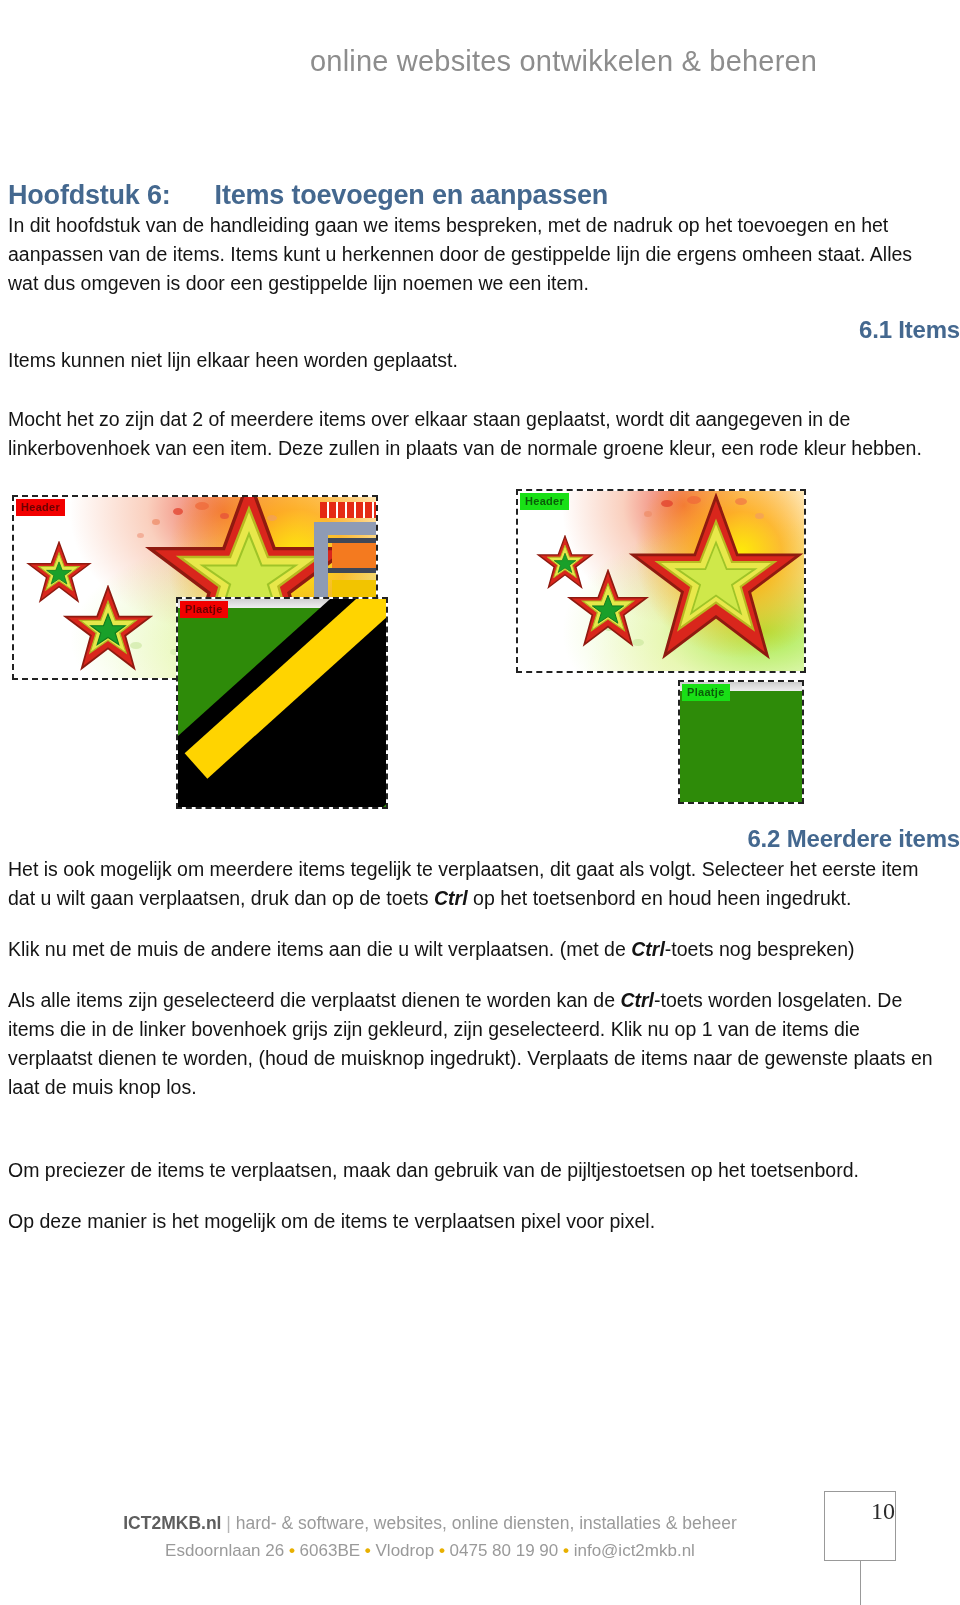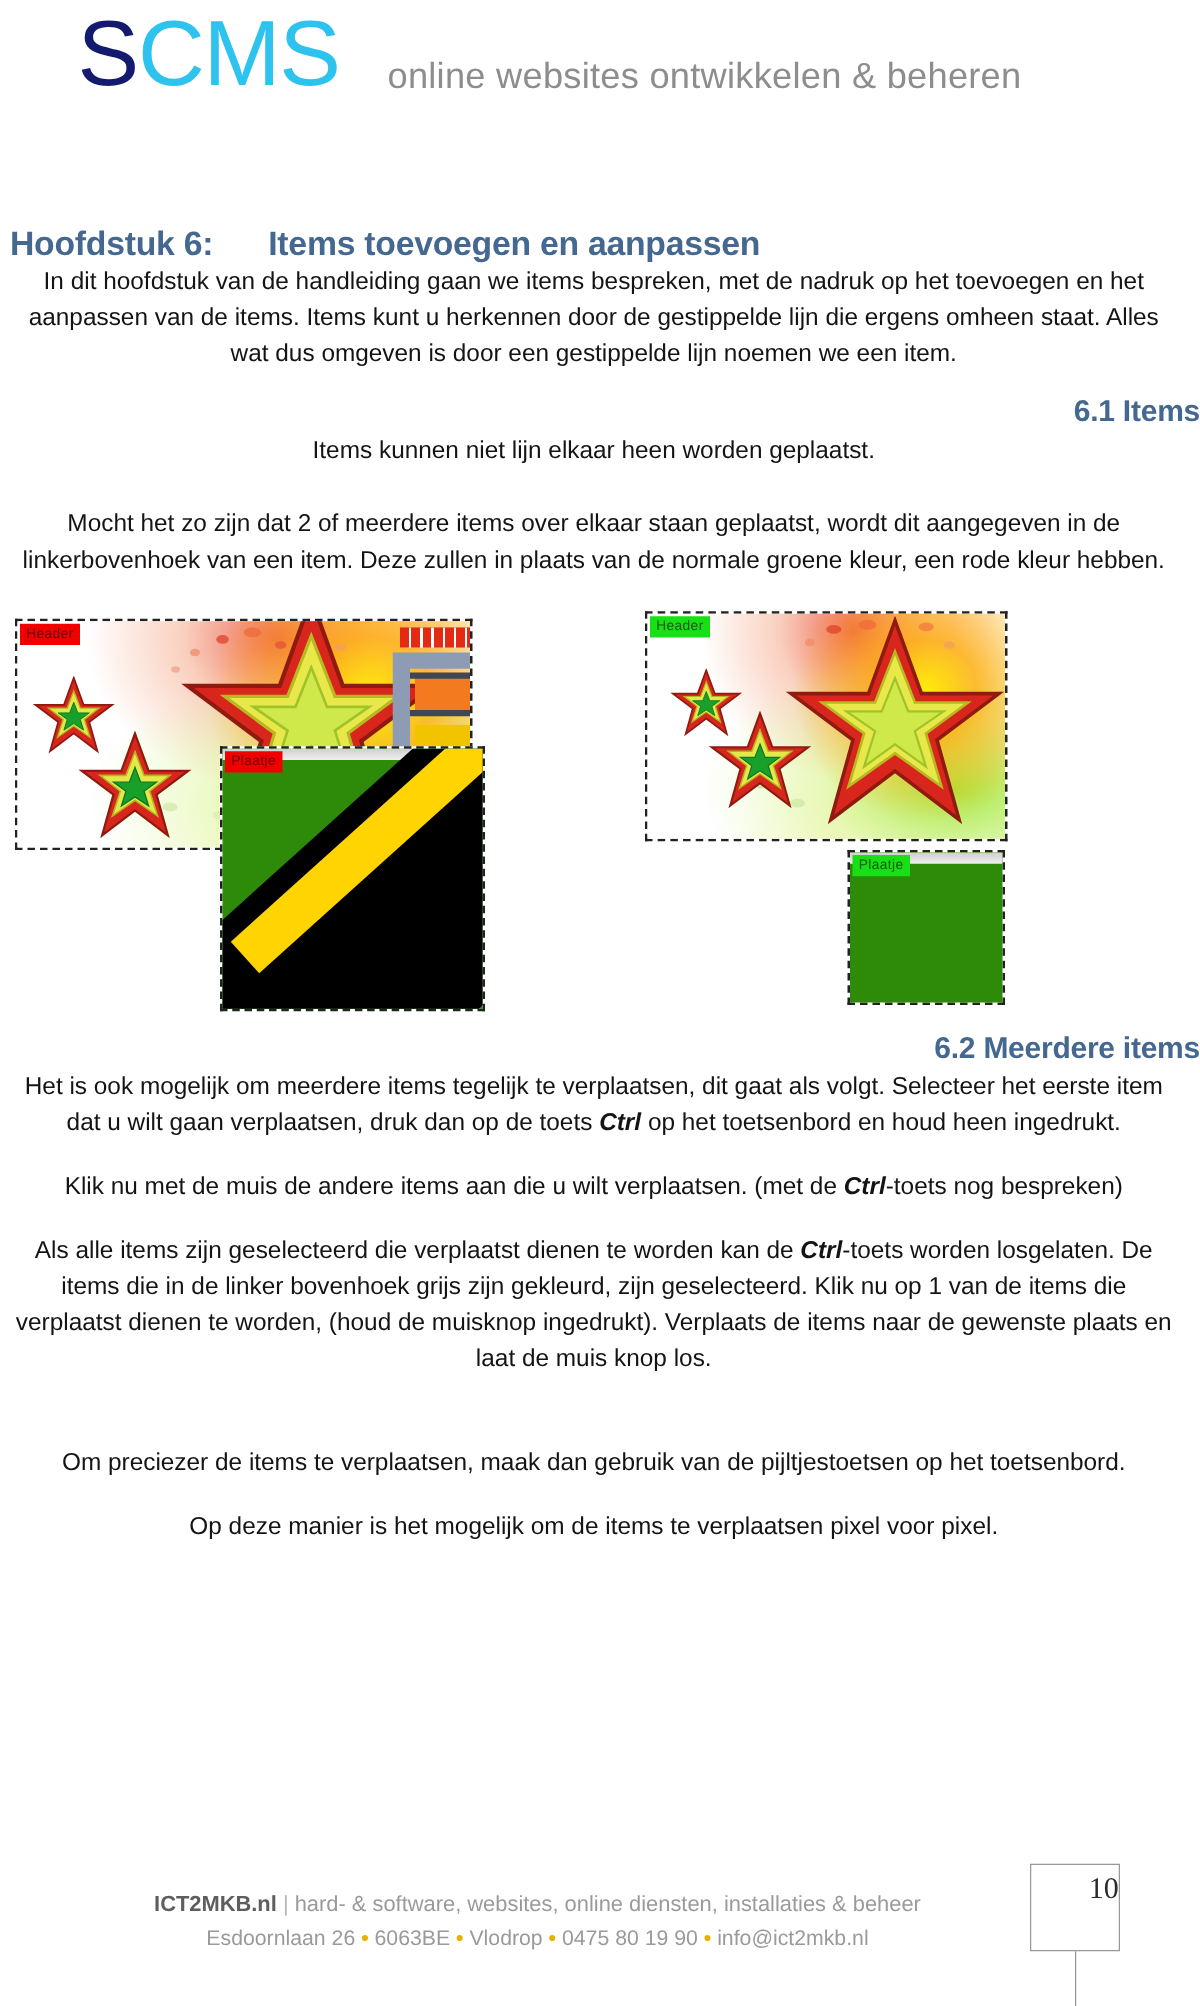--- a/index.html
+++ b/index.html
@@ -69,21 +69,21 @@
     margin-left: 44px;
     font-weight: 600;
   }
 
   p.body {
     margin: 0;
     padding: 0 18px 0 8px;
     font-size: 19.5px;
     line-height: 29px;
     color: #141414;
-    text-align: center;
+    text-align: left;
   }
   .intro { margin-top: 28px; }
 
   h2.section {
     margin: 18px 0 2px 0;
     padding-left: 8px;
     font-size: 24px;
     font-weight: 700;
     color: #44688f;
     letter-spacing: -0.2px;
@@ -109,21 +109,21 @@
     position: absolute;
     border: 2px dashed #222;
     box-sizing: border-box;
     background: #ffffff;
   }
   .tag {
     position: absolute;
     top: 2px; left: 2px;
     z-index: 6;
     font-size: 11px;
-    font-weight: 400;
+    font-weight: 700;
     line-height: 14px;
     padding: 1px 5px 2px 5px;
     letter-spacing: 0.3px;
     font-family: "Liberation Sans", sans-serif;
     white-space: nowrap;
   }
   .tag.overlap   { background: #f20000; color: #6a0000; }
   .tag.normal    { background: #19e016; color: #0a5c08; }
 
   
@@ -214,23 +214,20 @@
     top: 126px;
     width: 1px;
     height: 44px;
     background: #999999;
   }
 </style>
 </head>
 <body>
 
 <div class="page-header">
-  <div class="logo">
-    <span class="logo-s">S</span><span class="logo-cms">CMS</span>
-  </div>
   <div class="logo-tagline">online websites ontwikkelen &amp; beheren</div>
 </div>
 
 <div class="content">
 
   <div class="chapter-row">
     <span class="chapter-label">Hoofdstuk 6:</span>
     <span class="chapter-title">Items toevoegen en aanpassen</span>
   </div>
 

